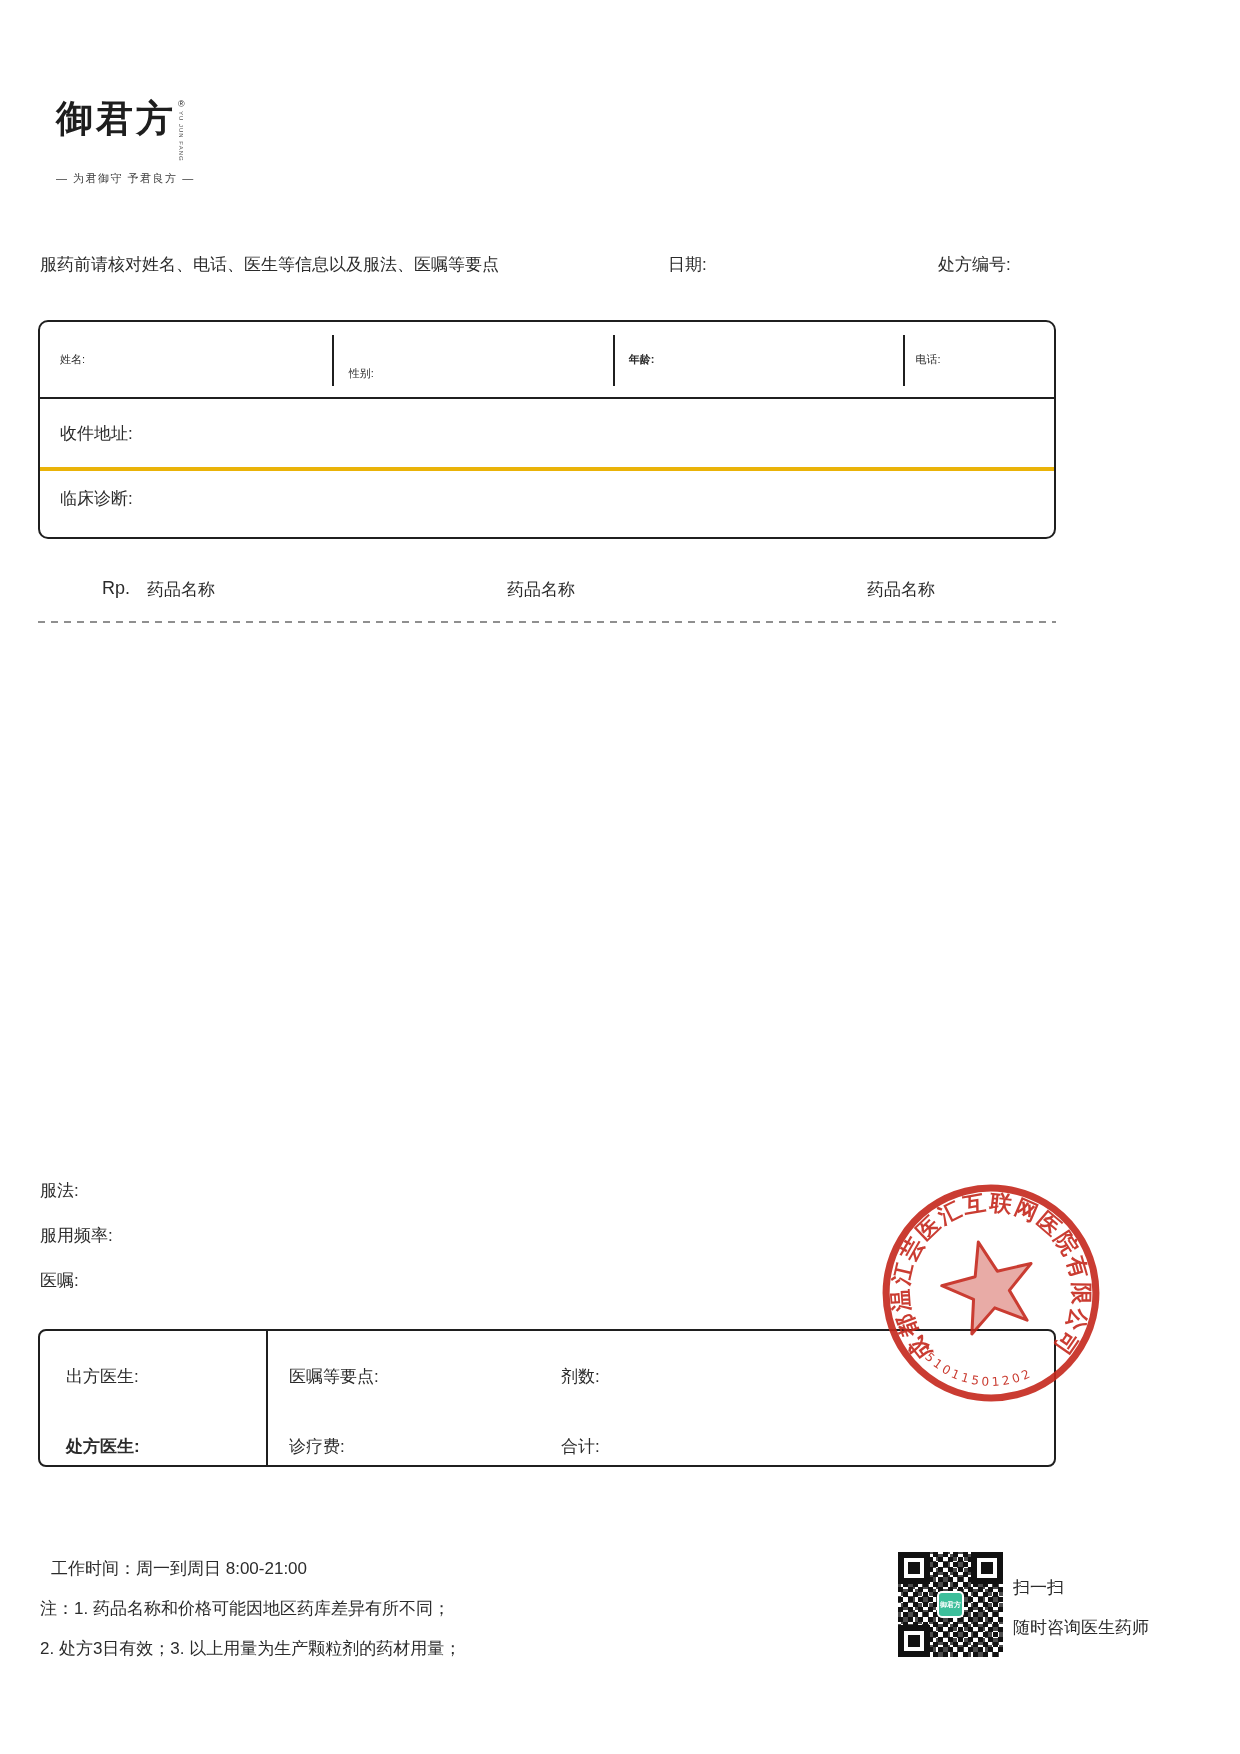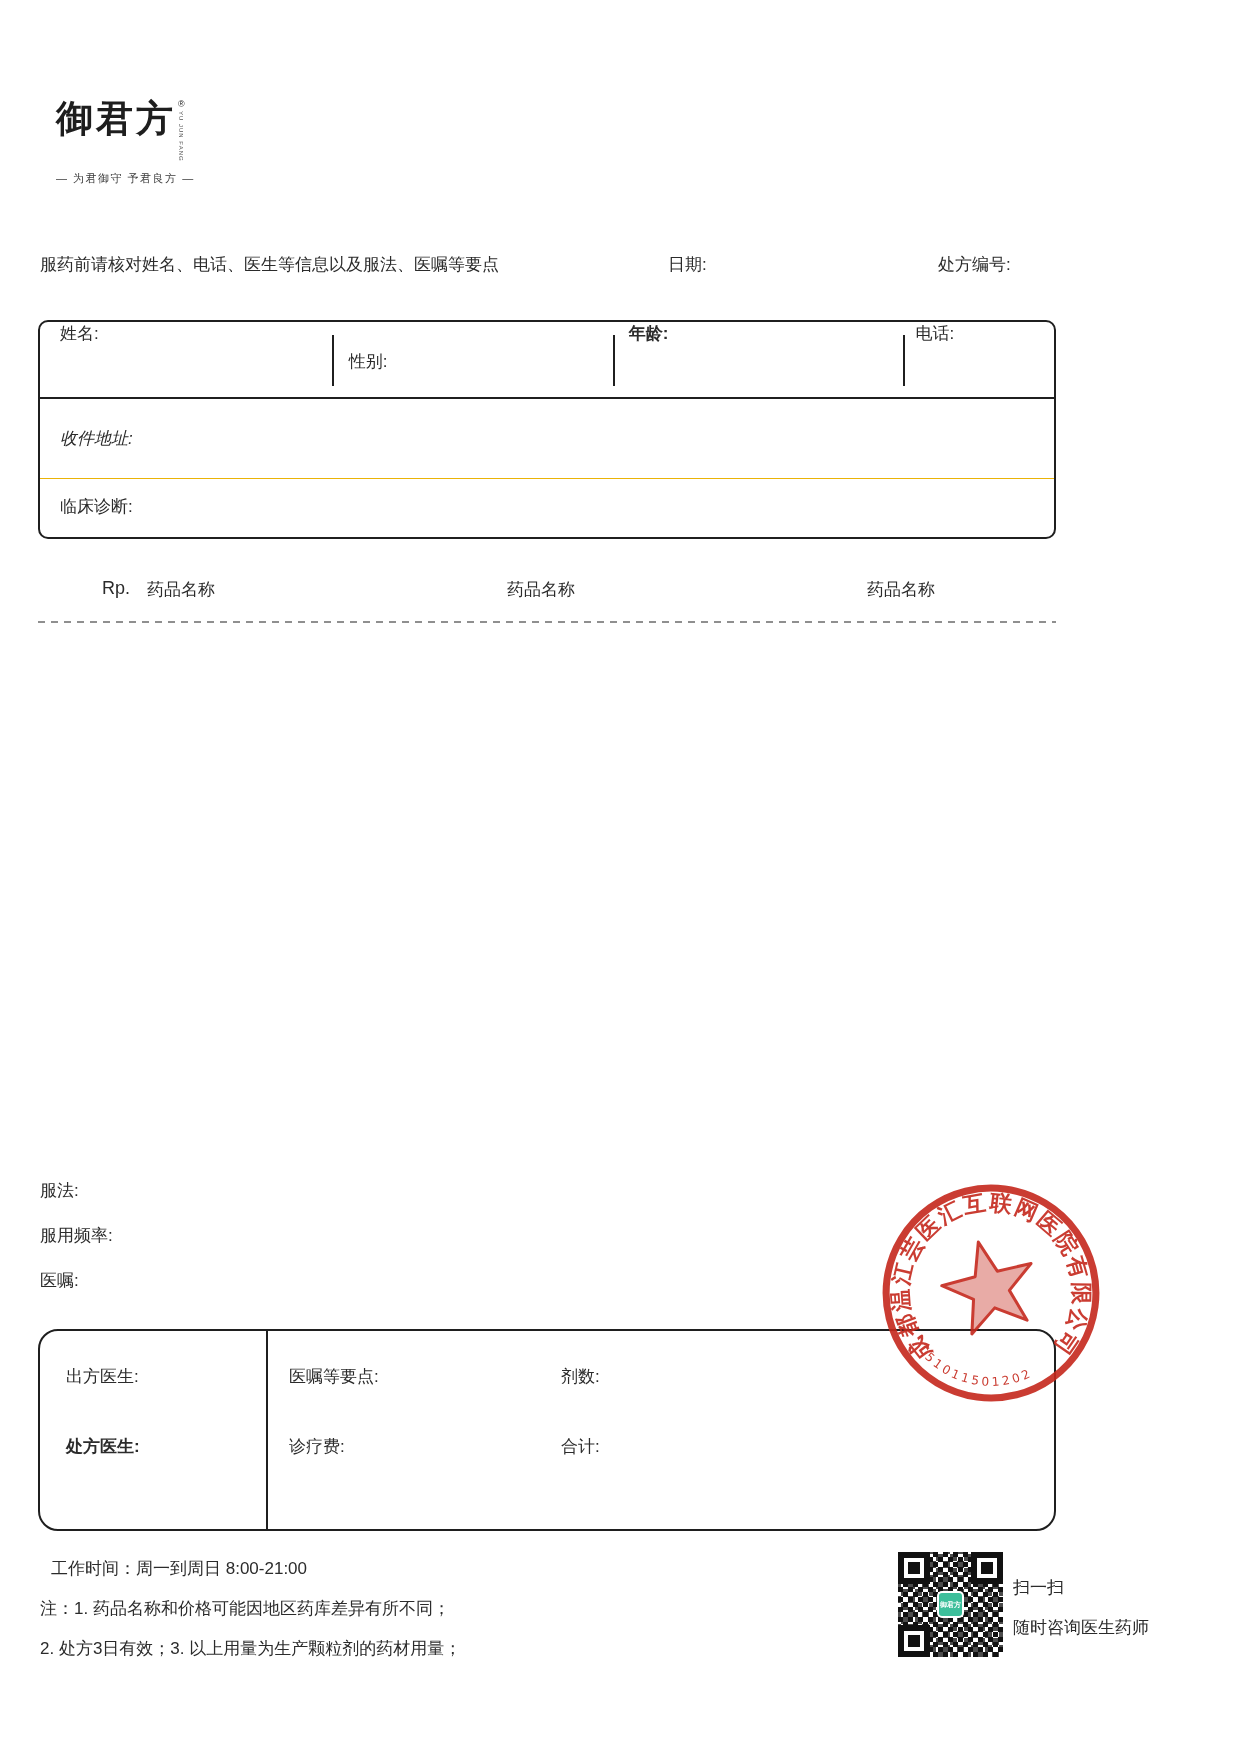--- a/index.html
+++ b/index.html
@@ -21,42 +21,42 @@
   .hospital-title { position:absolute; left:205px; top:101px; font-size:30px; font-weight:700;
     color:#262626; letter-spacing:1px; }
   
   .notice { position:absolute; left:40px; top:253px; font-size:17px; color:#2b2b2b; }
   .date-label { position:absolute; left:668px; top:253px; font-size:17px; }
   .rxno-label { position:absolute; left:938px; top:253px; font-size:17px; }
   
   .patient-box { position:absolute; left:38px; top:320px; width:1018px; height:219px;
     border:2px solid #1f1f1f; border-radius:10px; }
   .p-row1 { position:relative; display:flex; height:77px; border-bottom:2px solid #1f1f1f; }
-  .p-cell { position:relative; display:flex; font-size:17px; }
+  .p-cell { position:relative; display:flex; align-items:center; font-size:11px; }
   .p-cell:nth-child(1){ width:292px; padding-left:20px; }
   .p-cell:nth-child(2){ width:281px; padding-left:18px;margin-top:28px; }
   .p-cell:nth-child(3){ width:290px; padding-left:18px;font-weight:bold; }
   .p-cell:nth-child(4){ width:155px; padding-left:16px; }
   .vdiv { position:absolute; top:13px; width:2px; height:51px; background:#1f1f1f; }
   .vdiv.d1{ left:292px; } .vdiv.d2{ left:573px; } .vdiv.d3{ left:863px; }
-  .p-row2 { display:flex; align-items:center; height:80px; border-bottom:1px solid #eab308;
-    padding-left:20px; font-size:17px;font-style:italic; }
+  .p-row2 { display:flex; align-items:center; height:72px; border-bottom:4px solid #eab308;
+    padding-left:20px; font-size:17px; }
   .p-row3 { display:flex; align-items:center; height:54px; padding-left:20px; font-size:17px; }
   
   .rp-label { position:absolute; left:62px; top:578px; font-size:18px;margin-left:40px; }
   .drug-col { position:absolute; top:578px; font-size:17px; }
   .drug-col.c1{ left:147px; } .drug-col.c2{ left:507px; } .drug-col.c3{ left:867px; }
   .dashed-line { position:absolute; left:38px; top:621px; width:1018px; height:2px;
     background:repeating-linear-gradient(90deg,#8f8f8f 0 7px,transparent 7px 13px); }
   
   .usage-label { position:absolute; left:40px; font-size:17px; }
   .u1{ top:1179px; } .u2{ top:1224px; } .u3{ top:1269px; }
   
-  .sign-box { position:absolute; left:38px; top:1329px; width:1018px; height:202px;
-    border:2px solid #1f1f1f; border-radius:20px; }
+  .sign-box { position:absolute; left:38px; top:1329px; width:1018px; height:138px;
+    border:2px solid #1f1f1f; border-radius:8px; }
   .sign-divider { position:absolute; left:226px; top:0; width:2px; height:100%; background:#1f1f1f; }
   .s-label { position:absolute; font-size:17px; white-space:nowrap; }
   .s-issuing  { left:26px;  top:34px; }
   .s-prescrib { left:26px;  top:104px;font-weight:bold; }
   .s-review   { left:249px; top:34px; }
   .s-doses    { left:521px; top:34px; }
   .s-fee      { left:249px; top:104px; }
   .s-total    { left:521px; top:104px; }
   
   .stamp { position:absolute; left:874px; top:1176px; width:234px; height:234px; opacity:.9;

